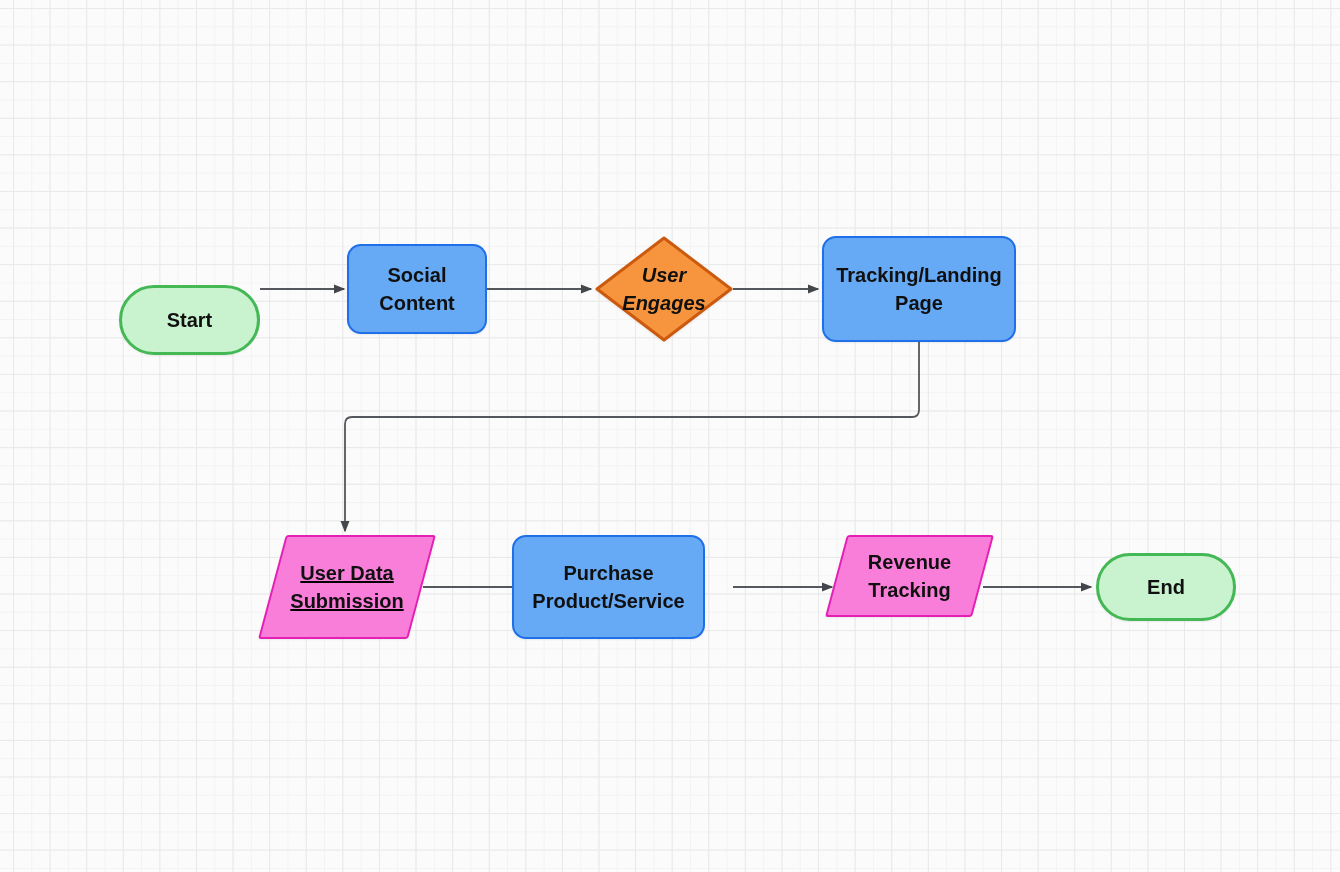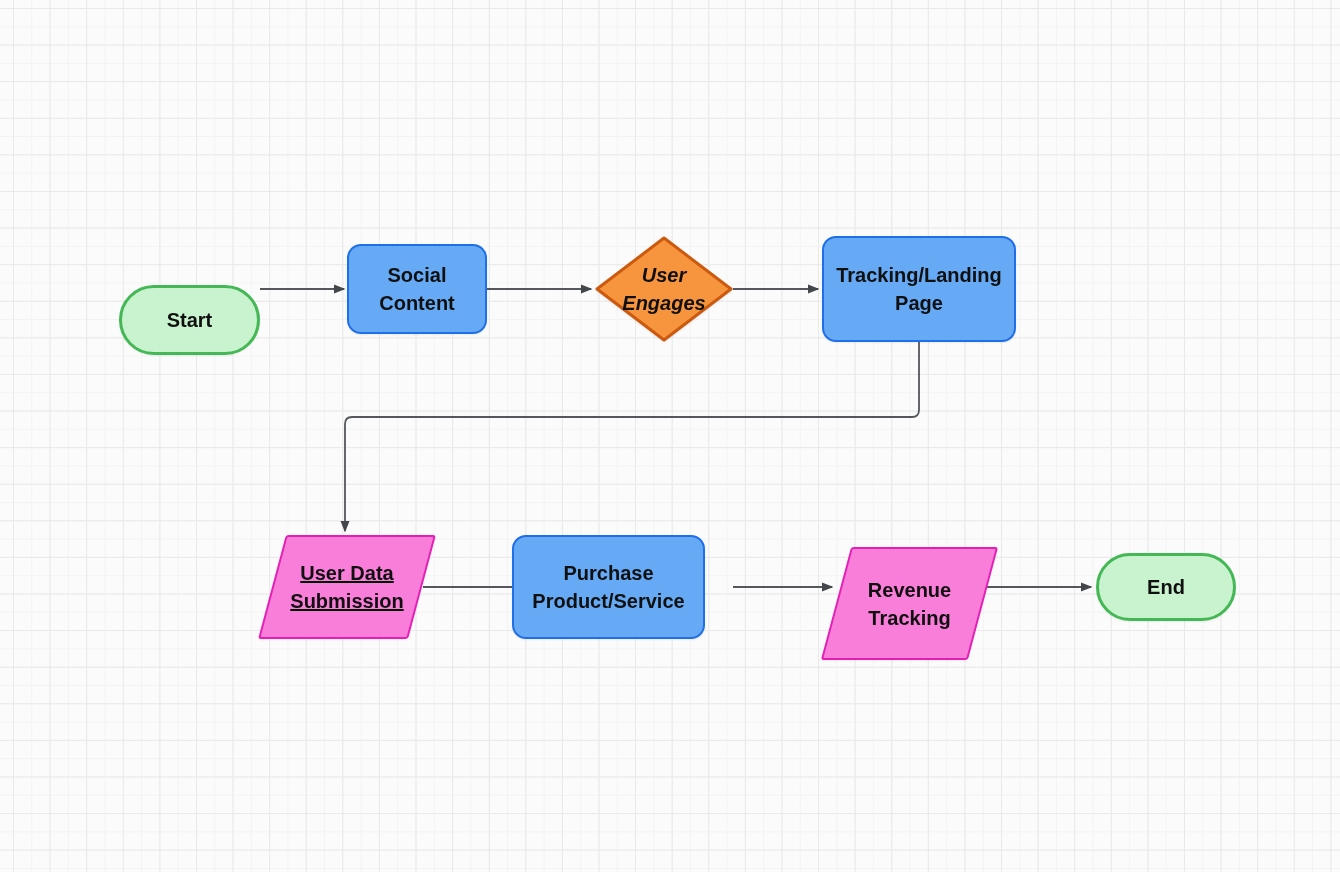--- a/index.html
+++ b/index.html
@@ -79,21 +79,21 @@
     top: 0; bottom: 0;
     background: #f97ed9;
     border: 2.5px solid #e51fb6;
     border-radius: 3px;
     transform: skewX(-15deg);
     box-shadow: 0 1px 2px rgba(0,0,0,.07);
     z-index: 1;
   }
   .node-uds     { left: 258px; top: 535px; width: 178px; height: 104px; text-decoration: underline; }
   .node-uds .para-bg     { left: 14px; width: 150px; }
-  .node-revenue { left: 822px; top: 535px; width: 175px; height: 113px; margin-top: 12px; }
+  .node-revenue { left: 822px; top: 535px; width: 175px; height: 82px; }
   .node-revenue .para-bg { left: 14px; width: 147px; }
 
   
   .w100 { max-width: 104px; }
   .w118 { max-width: 120px; }
   .w160 { max-width: 162px; }
   .w170 { max-width: 172px; }
 </style>
 </head>
 <body>

